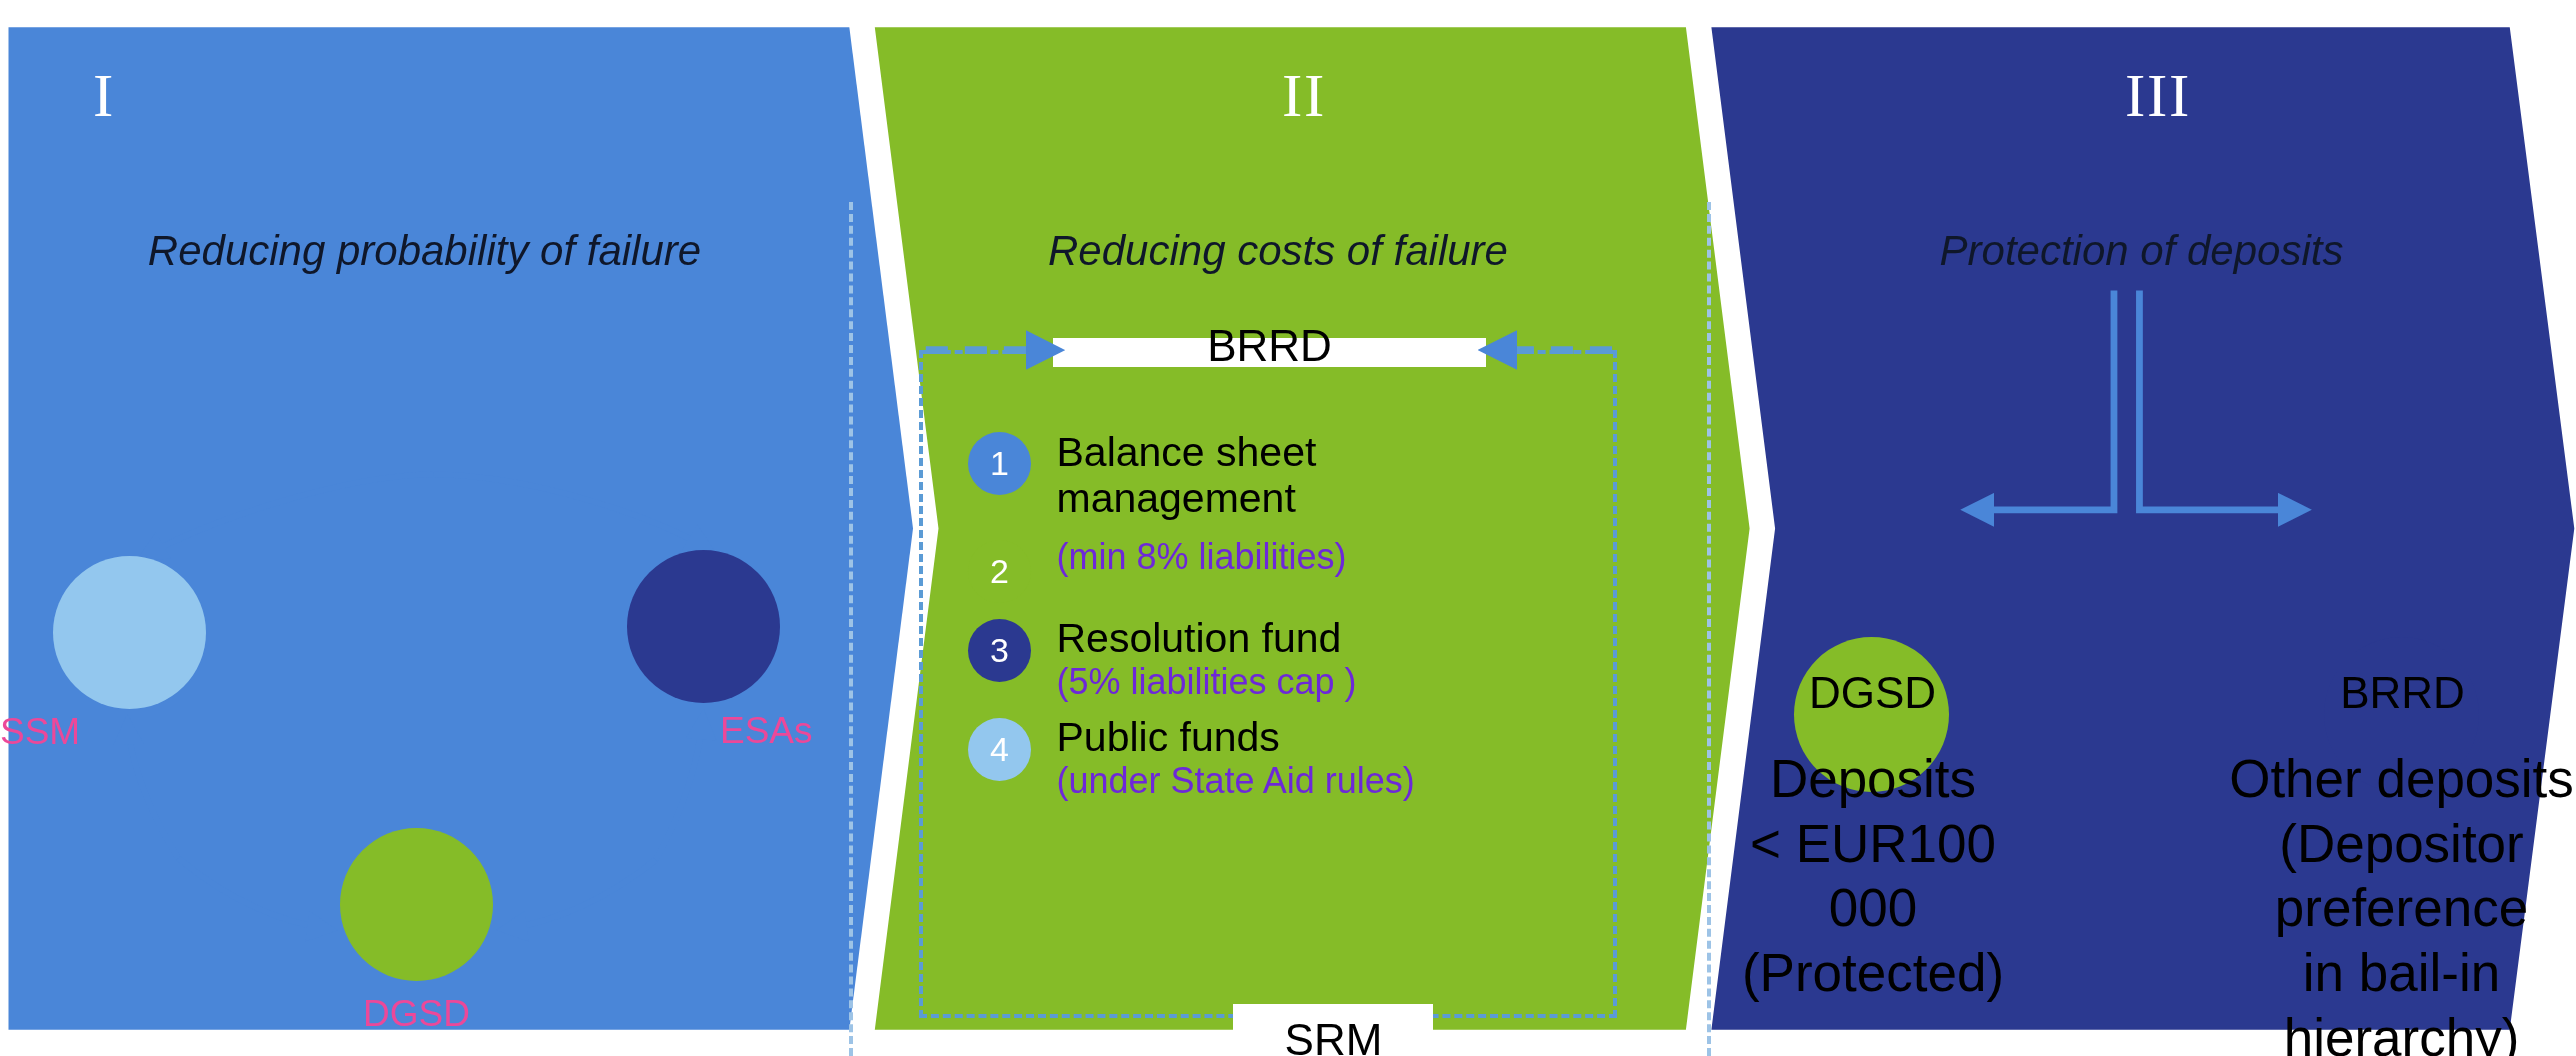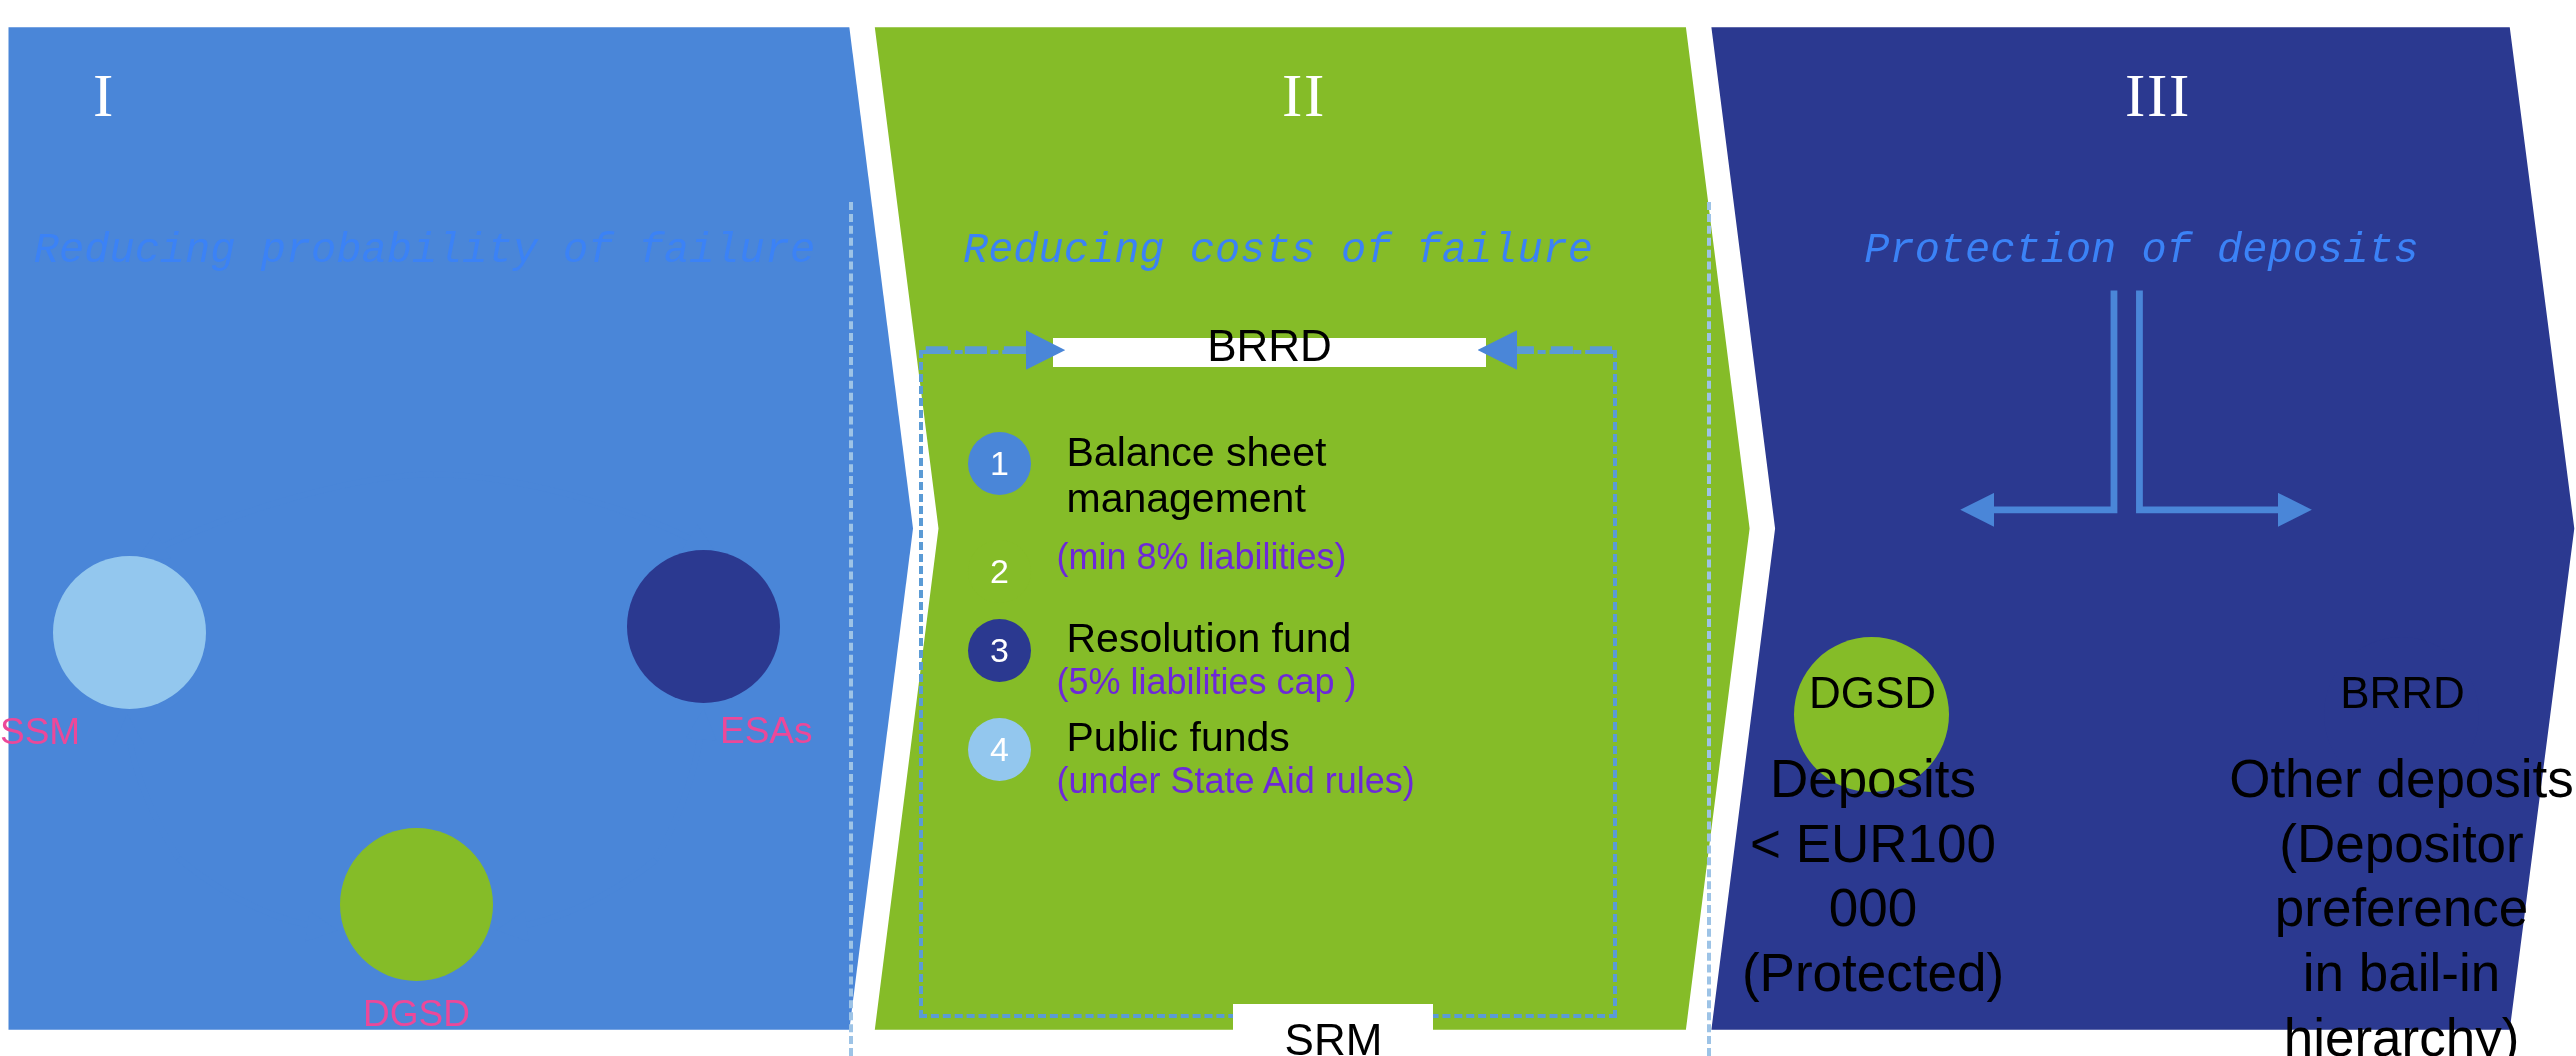--- a/index.html
+++ b/index.html
@@ -47,25 +47,25 @@
     width: 0;
     height: 854px;
     border-left: 4.2px dashed #9DC3E6;
   }
   #sep-left  { left: 849px; }
   #sep-right { left: 1707px; }
 
   
   .col-heading {
     position: absolute;
-    font-family: Liberation Mono, monospace;
+    font-family: Liberation Sans, sans-serif;
     font-style: italic;
     font-size: 42px;
     line-height: 1.1;
-    color: #3b82f6;
+    color: #0f172a;
     white-space: nowrap;
     text-align: center;
   }
   #heading-1 { left: 0px;    top: 228px; width: 849px; }
   #heading-2 { left: 849px; top: 228px; width: 858px; }
   #heading-3 { left: 1707px; top: 228px; width: 869px; }
 
   
   .node-circle {
     position: absolute;
@@ -164,21 +164,20 @@
   }
   .badge.b1 { background: #4A86D8; }
   .badge.b2 { background: #85BC28; }
   .badge.b3 { background: #2B3990; }
   .badge.b4 { background: #93C7EE; }
   .mid-text { flex: 1 1 auto; }
   .mid-main {
     font-size: 41px;
     line-height: 1.13;
     color: #000000;
-    margin-left: 10px;
   }
   .mid-sub {
     font-size: 36px;
     line-height: 1.13;
     color: #6d28d9;
   }
 
   svg.overlay {
     position: absolute;
     left: 0; top: 0;

